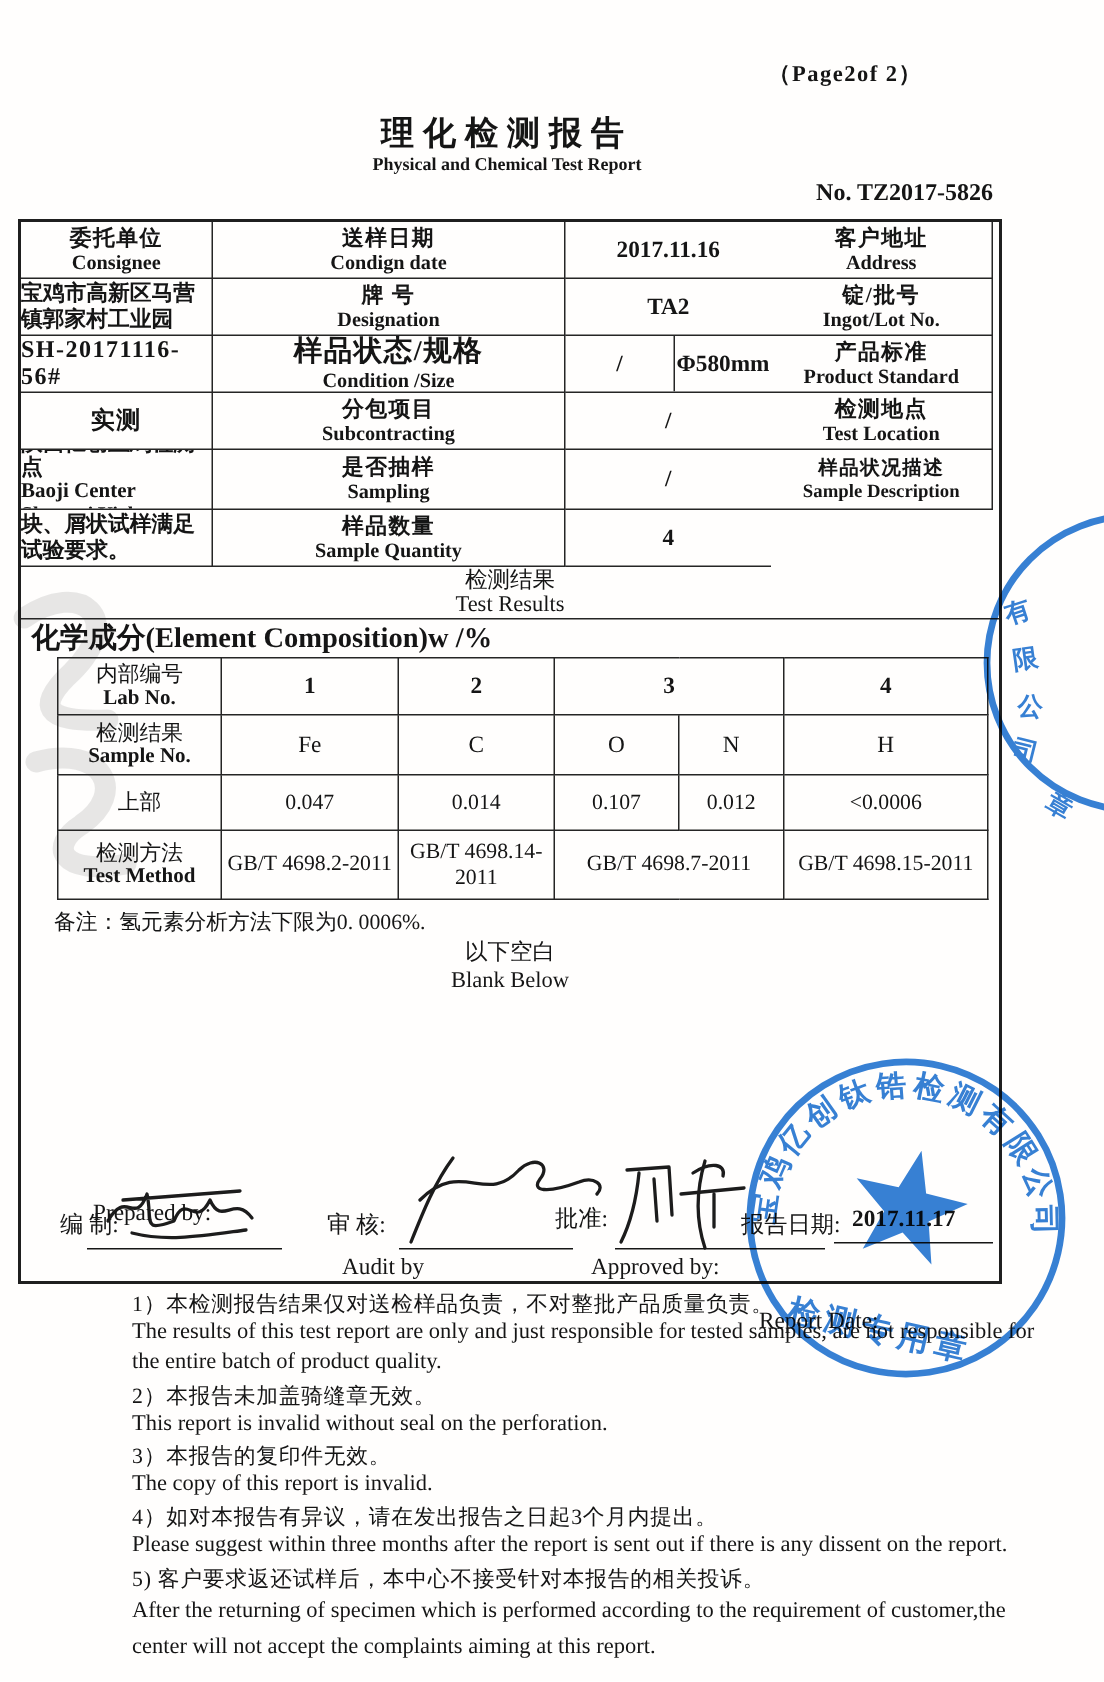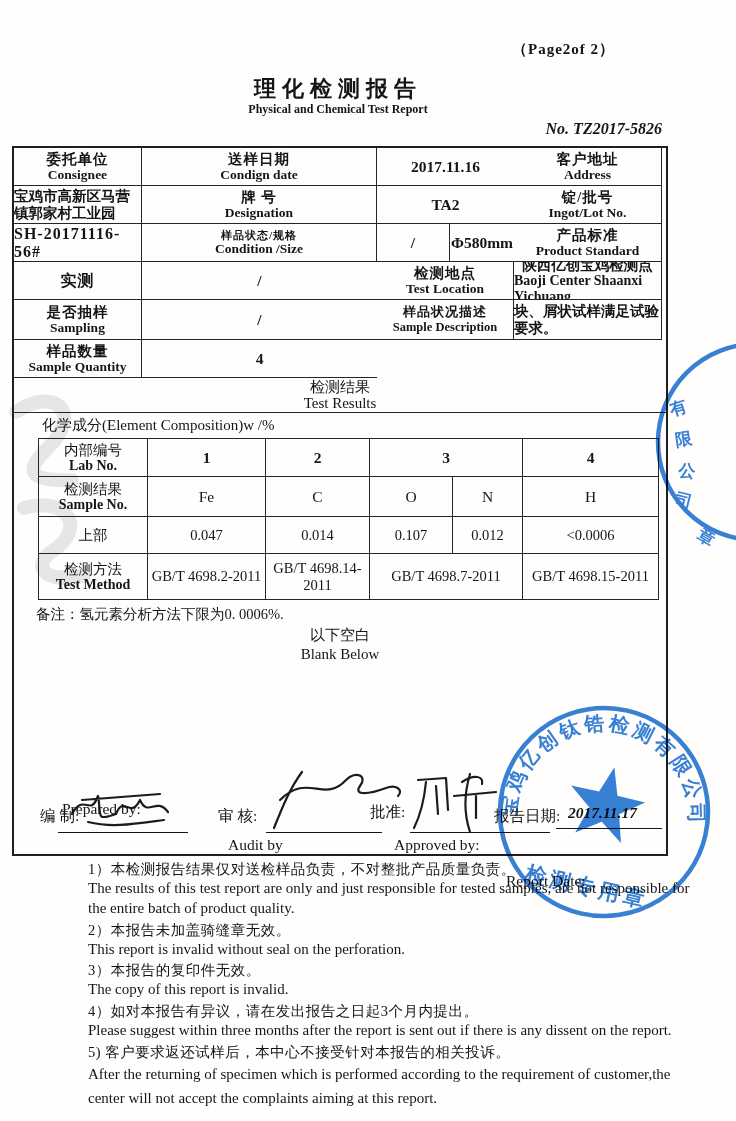--- a/index.html
+++ b/index.html
@@ -5,21 +5,21 @@
   html,body{margin:0;padding:0;background:#ffffff;}
   .page{position:relative;width:736px;height:1121px;background:#fffefd;overflow:hidden;
         font-family:"Liberation Serif","DejaVu Serif",serif;color:#151515;}
   .abs{position:absolute;}
   .bold{font-weight:bold;}
 
   
   .page-num{top:40px;left:512px;font-size:15px;font-weight:bold;letter-spacing:1px;}
   .title-zh{top:74px;left:12px;width:652px;text-align:center;font-size:22px;font-weight:bold;letter-spacing:6px;}
   .title-en{top:102px;left:12px;width:652px;text-align:center;font-size:12px;font-weight:bold;}
-  .report-no{top:120px;left:380px;width:282px;text-align:right;font-size:16px;font-weight:bold;font-style:italic;}
+  .report-no{top:120px;left:380px;width:282px;text-align:right;font-size:16px;font-weight:bold;}
 
   
   .doc-box{left:12px;top:146px;width:652px;height:706px;border:2px solid #1f1f1f;}
 
   
   .info-grid{display:grid;grid-template-columns:128px 235px 137px 148px;
              grid-template-rows:38px 38px 38px 38px 40px 38px;width:648px;}
   .cell{border-right:1.6px solid #252525;border-bottom:1.6px solid #252525;
         display:flex;flex-direction:column;align-items:center;justify-content:center;
         line-height:1.12;overflow:hidden;font-weight:bold;}
@@ -29,22 +29,22 @@
   .val{font-size:15.5px;}
   .val-big{font-size:16px;letter-spacing:1px;}
   .split{flex-direction:row;padding:0;align-items:stretch;}
   .split > div{display:flex;align-items:center;justify-content:center;font-size:15.5px;}
   .split .a{width:72px;border-right:1.6px solid #252525;}
   .split .b{flex:1;}
 
   
   .band{border-bottom:1.6px solid #252525;height:34px;display:flex;flex-direction:column;
         align-items:center;justify-content:center;line-height:1.1;font-size:15px;}
-  .section-label{height:24px;display:flex;align-items:center;padding-left:28px;
-                 font-size:15px;font-weight:normal;}
+  .section-label{height:24px;display:flex;align-items:center;padding-left:7px;
+                 font-size:19px;font-weight:bold;}
 
   
   table.comp{border-collapse:collapse;margin-left:24px;margin-top:1px;padding-left:44px;}
   table.comp td{border:1.7px solid #252525;text-align:center;vertical-align:middle;
                 line-height:1.12;padding:1px 2px;}
   .c-lab{font-size:14.5px;}
   .c-lab .en{font-weight:bold;font-size:14px;}
   .c-num{font-size:15.5px;font-weight:bold;}
   .c-el{font-size:15.5px;}
   .c-v{font-size:14.5px;}
@@ -117,34 +117,38 @@
         </div>
 
       <div class="cell">
         <span class="lab-zh">锭/批号</span>
         <span class="lab-en">Ingot/Lot No.</span>
         </div>
       <div class="cell">
         <span class="val-big">SH-20171116-56#</span>
         </div>
       <div class="cell">
-        <span class="lab-zh" style="font-size:11px;">样品状态/规格</span>
+        <span class="lab-zh" style="font-size:19px;">样品状态/规格</span>
         <span class="lab-en">Condition /Size</span>
         </div>
       <div class="cell last split">
         <div class="a">/</div>
         <div class="b">Φ580mm</div>
         </div>
 
       <div class="cell">
         <span class="lab-zh">产品标准</span>
         <span class="lab-en">Product Standard</span>
         </div>
       <div class="cell">
         <span class="val-big">实测</span>
+        </div>
+      <div class="cell">
+        <span class="lab-zh">分包项目</span>
+        <span class="lab-en">Subcontracting</span>
         </div>
       <div class="cell last">
         <span class="val">/</span>
         </div>
 
       <div class="cell">
         <span class="lab-zh">检测地点</span>
         <span class="lab-en">Test Location</span>
         </div>
       <div class="cell">
@@ -262,21 +266,21 @@
     <path d="M6,10 L34,8 L36,40"></path>
     <path d="M14,12 C12,32 8,46 2,58"></path>
     <path d="M24,16 L26,44"></path>
     <path d="M58,4 C52,24 52,44 58,62"></path>
     <path d="M42,26 L84,22 M50,12 C62,4 72,6 70,14 M64,26 L64,48"></path>
   </svg>
   <div class="abs sig-line" style="left:410px;top:832px;width:140px;"></div>
   <span class="abs sig-label" style="left:394px;top:836px;">Approved by:</span>
 
   <span class="abs sig-label" style="left:494px;top:806px;">报告日期:</span>
-  <span class="abs sig-label bold" style="left:568px;top:804px;font-style:italic;">2017.11.17</span>
+  <span class="abs sig-label bold" style="left:568px;top:804px;">2017.11.17</span>
   <div class="abs sig-line" style="left:556px;top:828px;width:106px;"></div>
   <span class="abs sig-label" style="left:506px;top:872px;">Report Date:</span>
 
   <div class="abs notes">
     <div class="zh">1）本检测报告结果仅对送检样品负责，不对整批产品质量负责。</div>
     <div class="en">The results of this test report are only and just responsible for tested samples, are not responsible for the entire batch of product quality.</div>
     <div class="zh">2）本报告未加盖骑缝章无效。</div>
     <div class="en">This report is invalid without seal on the perforation.</div>
     <div class="zh">3）本报告的复印件无效。</div>
     <div class="en">The copy of this report is invalid.</div>

